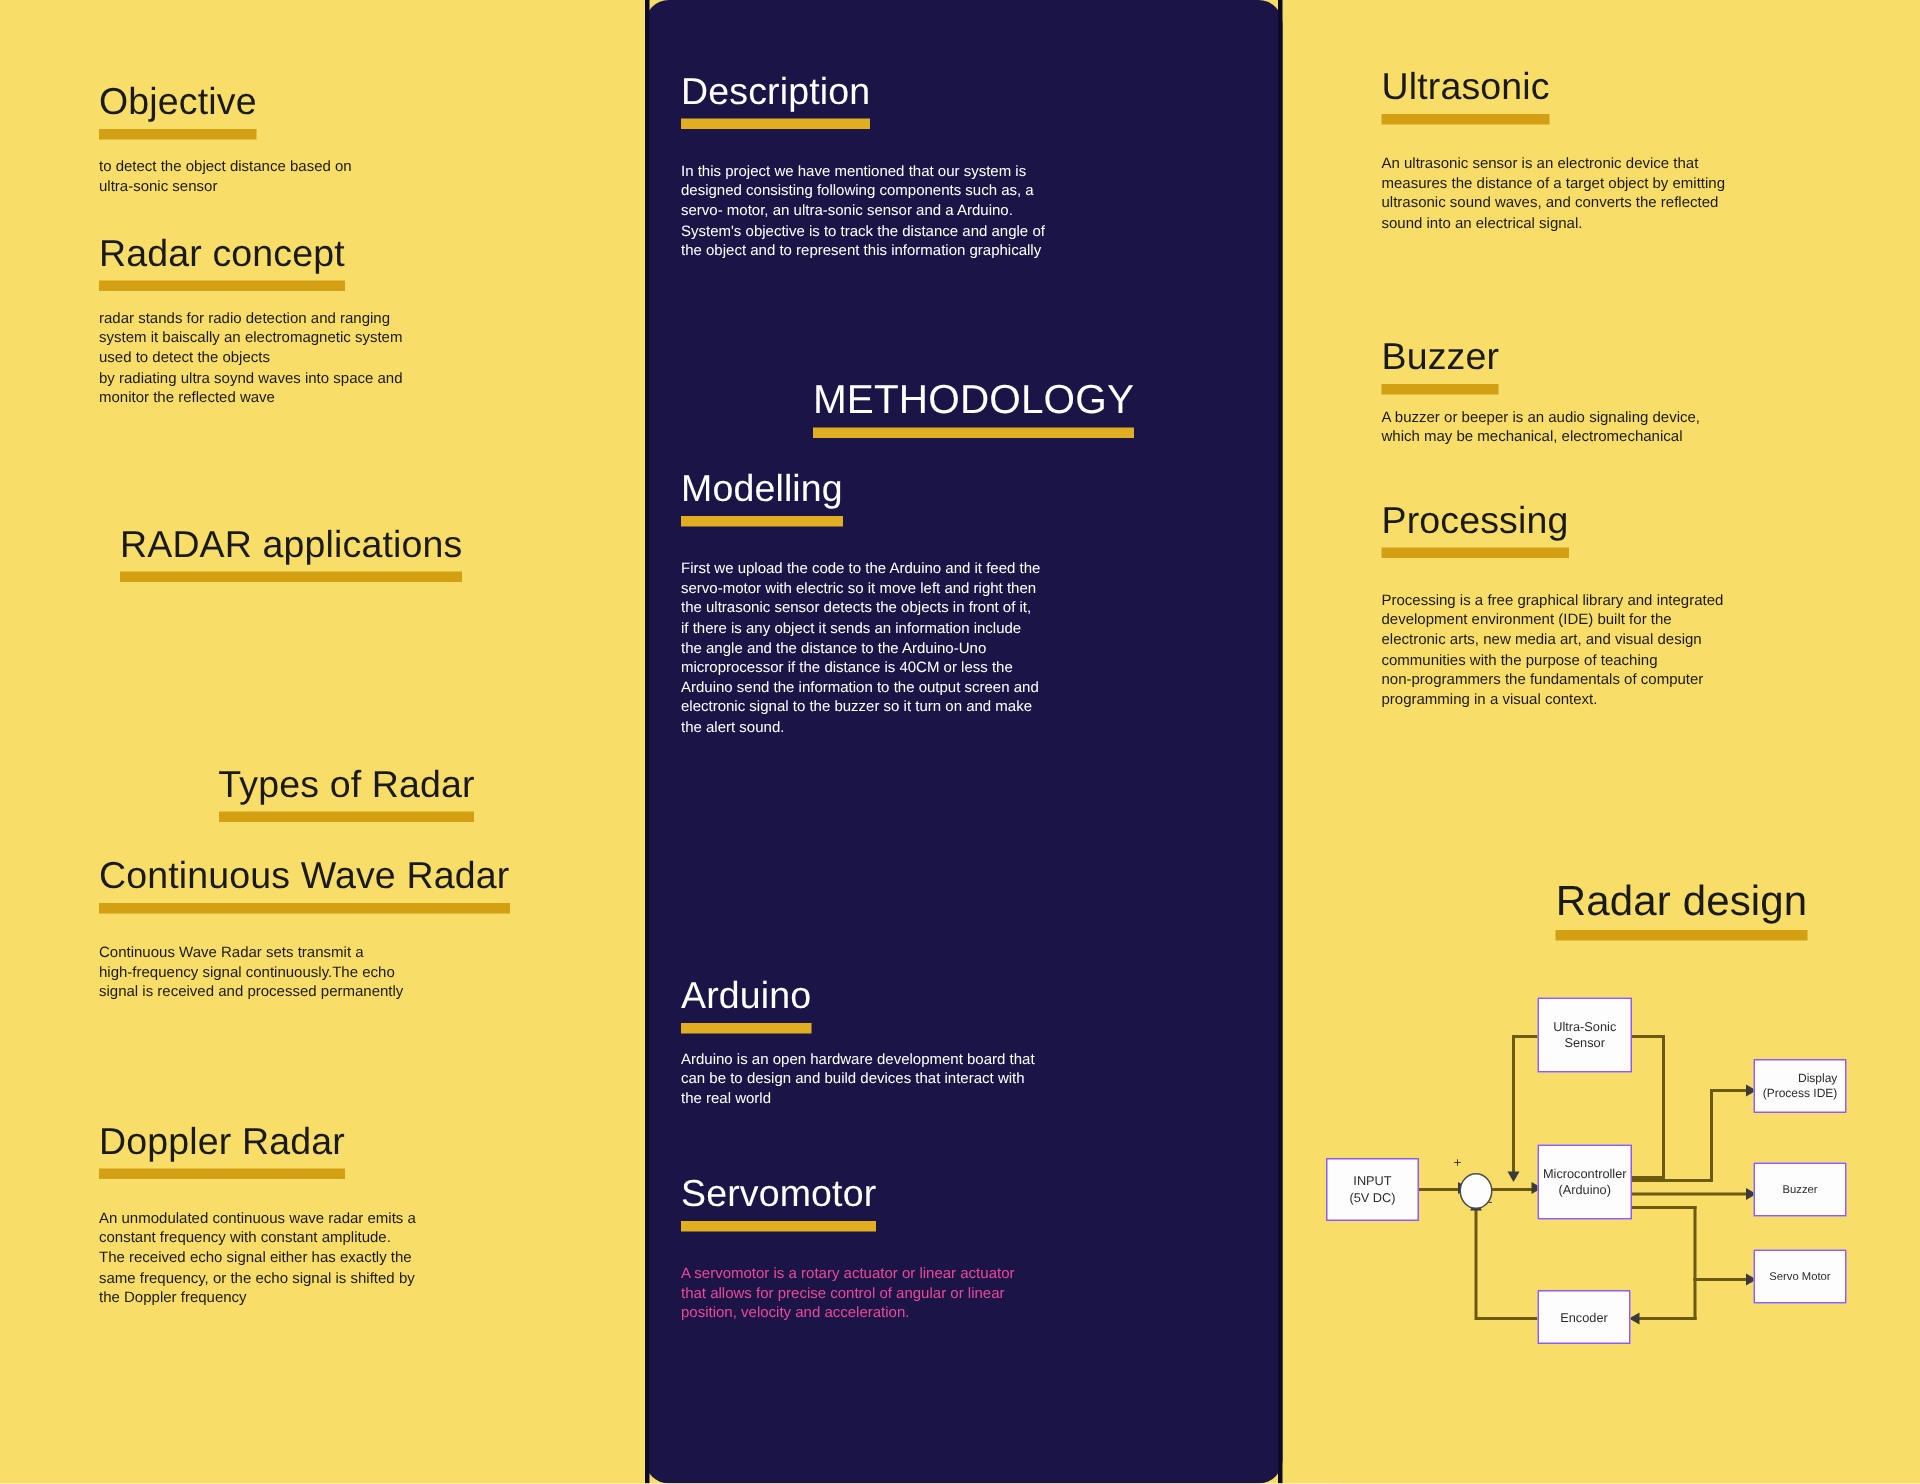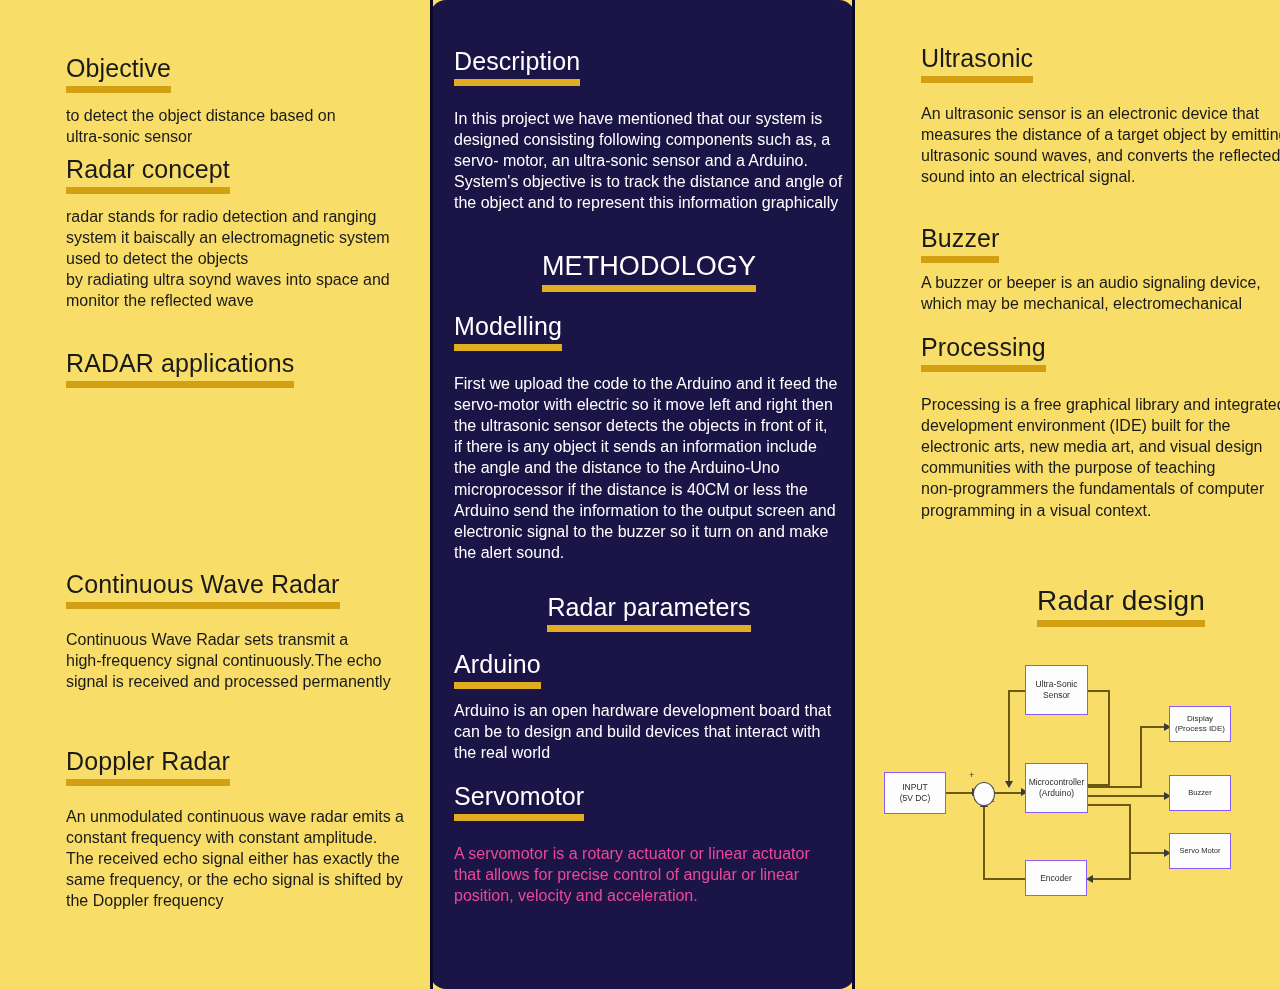--- a/index.html
+++ b/index.html
@@ -61,21 +61,21 @@
     margin-top: 3px;
   }
   .dark .rule { background: #e0ae20; }
 
   .hgroup { display: inline-block; }
 
   .h-main { font-size: 25px; letter-spacing: .1px; }
   .h-big  { font-size: 27px; letter-spacing: .1px; }
 
   .body-text {
-    font-size: 16px;
+    font-size: 10px;
     line-height: 1.32;
     color: #1a1a1a;
     white-space: pre-line;
     margin: 0;
   }
 
   .block { position: absolute; }
 
   
   .center-group { text-align: center; }
@@ -135,27 +135,33 @@
         <div class="h-main">Radar concept</div>
         <div class="rule"></div>
       </div>
     </div>
     <div class="block body-text" style="left:66px; top:206px; width:360px;">radar stands for radio detection and ranging
  system it baiscally an electromagnetic system
 used to detect the objects
 by radiating ultra soynd waves into space and
  monitor the reflected wave</div>
 
-    <div class="block" style="left:66px; top:350px;">
+    <div class="block" style="left:80px; top:350px;">
       <div class="hgroup">
         <div class="h-main">RADAR applications</div>
         <div class="rule"></div>
       </div>
     </div>
 
+    <div class="block center-group" style="left:66px; top:510px; width:330px;">
+      <div class="hgroup">
+        <div class="h-main">Types of Radar</div>
+        <div class="rule"></div>
+      </div>
+    </div>
 
     <div class="block" style="left:66px; top:571px;">
       <div class="hgroup">
         <div class="h-main">Continuous Wave Radar</div>
         <div class="rule"></div>
       </div>
     </div>
     <div class="block body-text" style="left:66px; top:629px; width:360px;">Continuous Wave Radar sets transmit a
  high-frequency signal continuously.The echo
  signal is received and processed permanently</div>
@@ -203,26 +209,20 @@
     <div class="block body-text" style="left:24px; top:373px; width:400px; color:#ffffff;">First we upload the code to the Arduino and it feed the
 servo-motor with electric so it move left and right then
 the ultrasonic sensor detects the objects in front of it,
 if there is any object it sends an information include
 the angle and the distance to the Arduino-Uno
 microprocessor if the distance is 40CM or less the
 Arduino send the information to the output screen and
 electronic signal to the buzzer so it turn on and make
 the alert sound.</div>
 
-    <div class="block center-group" style="left:24px; top:594px; width:390px;">
-      <div class="hgroup">
-        <div class="h-main">Radar parameters</div>
-        <div class="rule"></div>
-      </div>
-    </div>
 
     <div class="block" style="left:24px; top:651px;">
       <div class="hgroup">
         <div class="h-main">Arduino</div>
         <div class="rule"></div>
       </div>
     </div>
     <div class="block body-text" style="left:24px; top:700px; width:400px; color:#ffffff;">Arduino is an open hardware development board that
  can be to design and build devices that interact with
 the real world</div>
@@ -325,21 +325,21 @@
 
     <div class="dg-box" style="left:11px; top:124px; width:62px; height:42px; font-size:8.5px; white-space:pre-line;">INPUT
 (5V  DC)</div>
 
     <div class="dg-box" style="left:152px; top:17px; width:63px; height:50px; font-size:8.5px; white-space:pre-line;">Ultra-Sonic
 Sensor</div>
 
     <div class="dg-box" style="left:152px; top:115px; width:63px; height:50px; font-size:8.5px; white-space:pre-line;">Microcontroller
 (Arduino)</div>
 
-    <div class="dg-box" style="left:296px; top:58px; width:62px; height:36px; font-size:8px; white-space:pre-line;">Display
+    <div class="dg-box" style="left:296px; top:58px; width:62px; height:36px; font-size:8px; white-space:pre-line;text-align:right;">Display
 (Process IDE)</div>
 
     <div class="dg-box" style="left:296px; top:127px; width:62px; height:36px; font-size:7.5px;">Buzzer</div>
 
     <div class="dg-box" style="left:296px; top:185px; width:62px; height:36px; font-size:7.5px;">Servo Motor</div>
 
     <div class="dg-box" style="left:152px; top:212px; width:62px; height:36px; font-size:8.5px;">Encoder</div>
   </div>
 
 </div>

